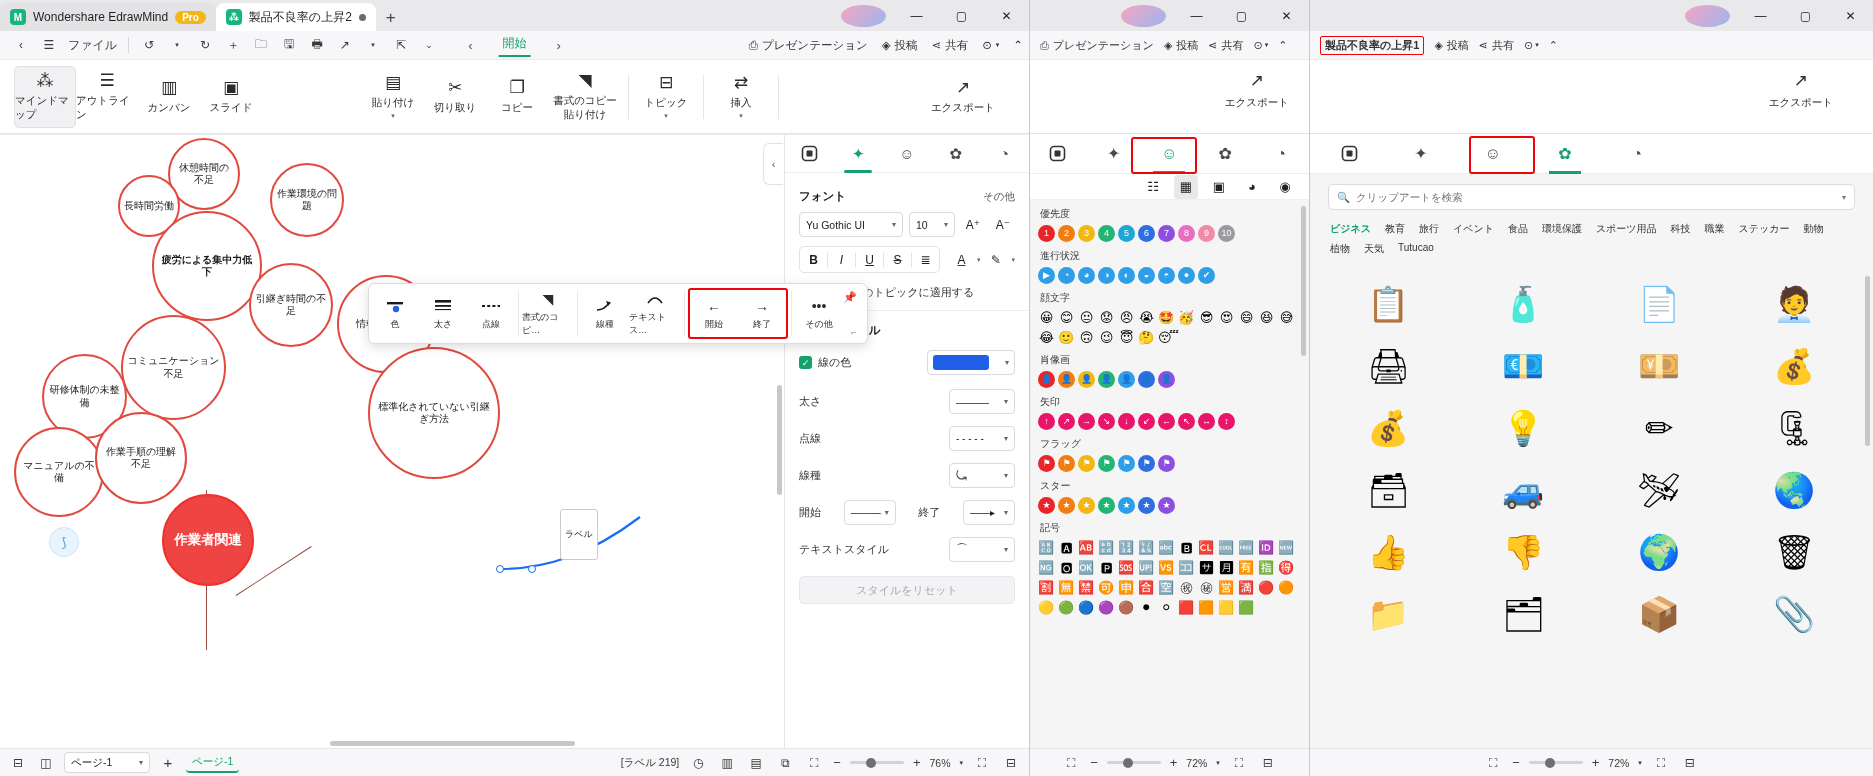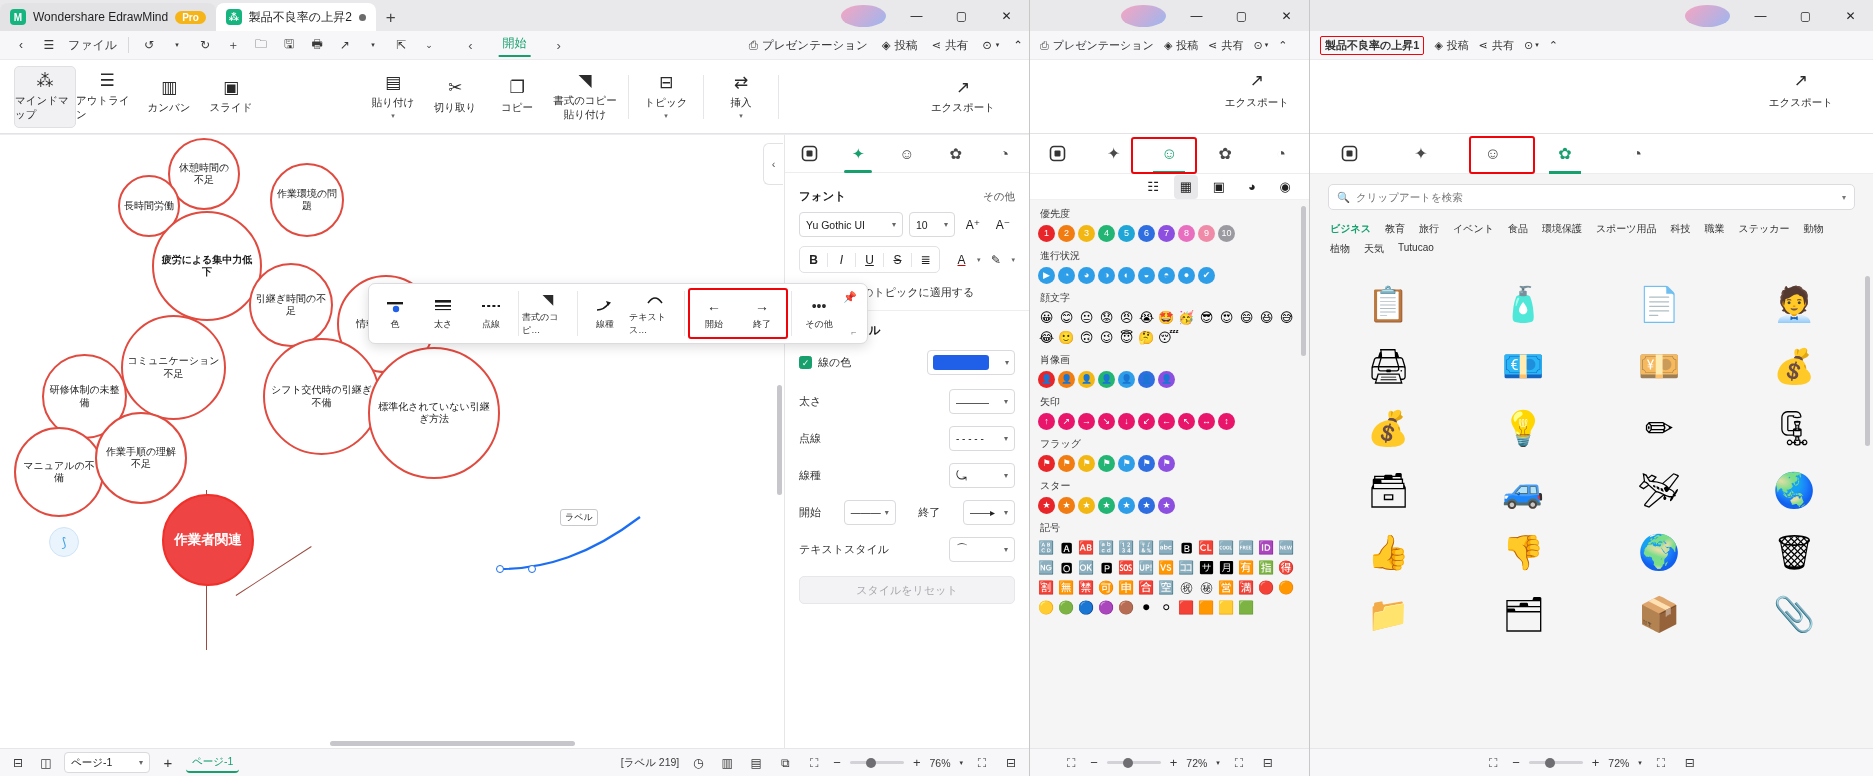--- a/index.html
+++ b/index.html
@@ -46,21 +46,21 @@
   .rb-ico { font-size:17px; line-height:1; color:#2b2b2b; }
   .rb-sep { width:1px; height:44px; background:#e6e6e9; margin:0 6px; }
   .rb-caret { font-size:7px; color:#666; margin-top:-3px;}
 
   
   .canvasarea { position:relative; width:100%; height:calc(776px - 31px - 29px - 74px - 28px); background:#fff; overflow:hidden; border-top:1px solid #ededf0; }
   .node { position:absolute; border:2px solid #e04a3f; border-radius:50%; background:#fff; display:flex; align-items:center; justify-content:center; text-align:center; font-size:10px; color:#1a1a1a; line-height:1.25; padding:4px; }
   .node.root { background:#ef4444; border-color:#f0302a; color:#fff; font-size:13.5px; font-weight:bold; }
   .link { position:absolute; background:#9a4a3f; }
   .sel-handle { position:absolute; width:8px; height:8px; border:1.5px solid #1b6ef3; background:#fff; border-radius:50%; }
-  .label-chip { position:absolute; background:#fff; border:1px solid #c9c9cd; border-radius:3px; font-size:9px; padding:1px 4px; color:#222; }
+  .label-chip { position:absolute; background:#fff; border:1px solid #c9c9cd; border-radius:3px; font-size:9px; padding:18px 4px; color:#222; }
   .ai-badge { position:absolute; width:30px; height:30px; border-radius:50%; background:#eaf4fd; border:1px solid #cfe4f7; display:flex; align-items:center; justify-content:center; color:#3ea0e8; font-size:13px;}
 
   
   .ctxbar { position:absolute; background:#fff; border:1px solid #dcdce0; border-radius:7px; box-shadow:0 3px 12px rgba(0,0,0,.14); display:flex; align-items:stretch; padding:4px 2px; z-index:20;}
   .ctxitem { width:48px; display:flex; flex-direction:column; align-items:center; justify-content:center; gap:3px; font-size:9px; color:#2b2b2b; cursor:pointer; padding:2px 0;}
   .ctxico { height:18px; display:flex; align-items:center; justify-content:center; font-size:14px;}
   .ctxsep { width:1px; background:#e7e7ea; margin:3px 3px;}
   .ctx-hl { border:2.5px solid #f00309; border-radius:3px; display:flex; }
   .pin { font-size:11px; color:#6b6b6b; align-self:flex-start; margin:1px 2px 0 0;}
 
@@ -279,21 +279,20 @@
     <div class="label-chip" style="left:560px; top:374px;">ラベル</div>
 
     <div class="node" style="left:168px; top:3px;  width:72px;  height:72px;">休憩時間の不足</div>
     <div class="node" style="left:234px; top:28px; width:74px;  height:74px;margin-left:36px;">作業環境の問題</div>
     <div class="node" style="left:118px; top:40px; width:62px;  height:62px;">長時間労働</div>
     <div class="node" style="left:152px; top:76px; width:110px; height:110px;font-weight:bold;">疲労による集中力低下</div>
     <div class="node" style="left:249px; top:128px;width:84px;  height:84px;">引継ぎ時間の不足</div>
     <div class="node" style="left:337px; top:140px;width:98px;  height:98px;">情報共有不足</div>
     <div class="node" style="left:121px; top:180px;width:105px; height:105px;">コミュニケーション不足</div>
     <div class="node" style="left:42px;  top:219px;width:85px;  height:85px;">研修体制の未整備</div>
-    <div class="node" style="left:263px; top:203px;width:117px; height:117px;">シフト交代時の引継ぎ不備</div>
     <div class="node" style="left:368px; top:212px;width:132px; height:132px;">標準化されていない引継ぎ方法</div>
     <div class="node" style="left:14px;  top:292px;width:90px;  height:90px;">マニュアルの不備</div>
     <div class="node" style="left:95px;  top:277px;width:92px;  height:92px;">作業手順の理解不足</div>
     <div class="node root" style="left:162px; top:359px;width:92px; height:92px;">作業者関連</div>
 
     <div class="ai-badge" style="left:49px; top:392px;">⟆</div>
 
     <div class="ctxbar" style="left:368px; top:148px;">
       <div class="ctxitem">
         <span class="ctxico">

